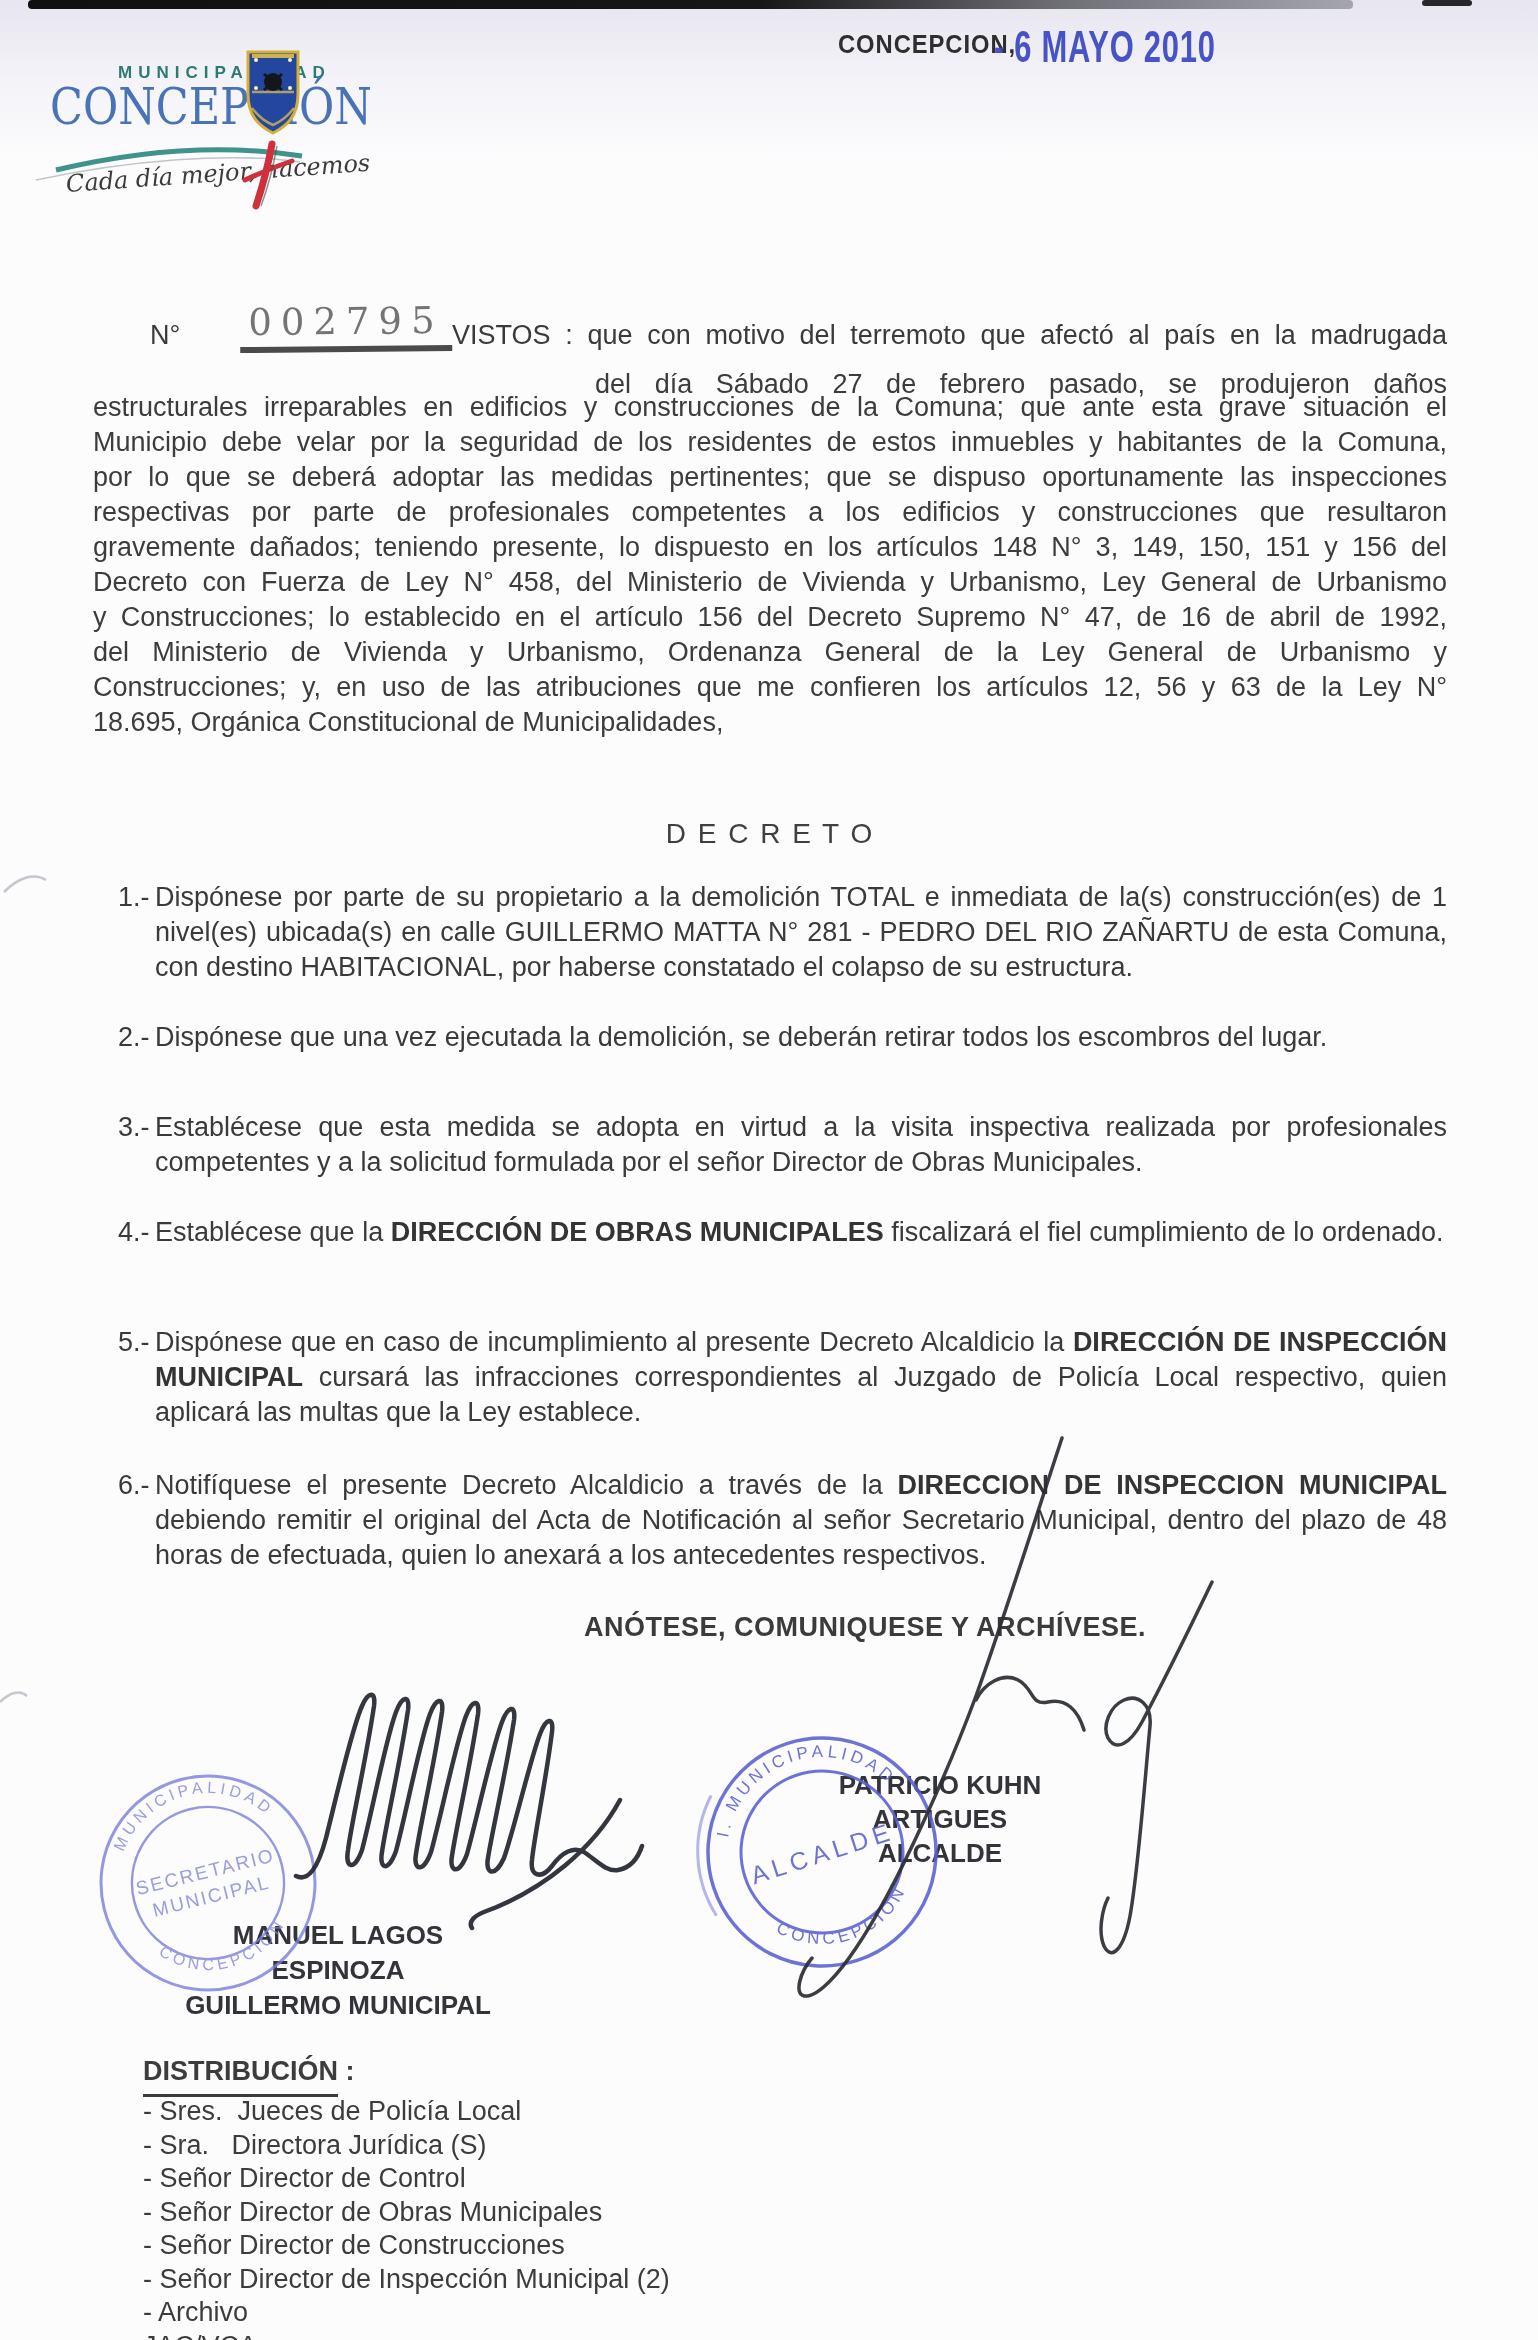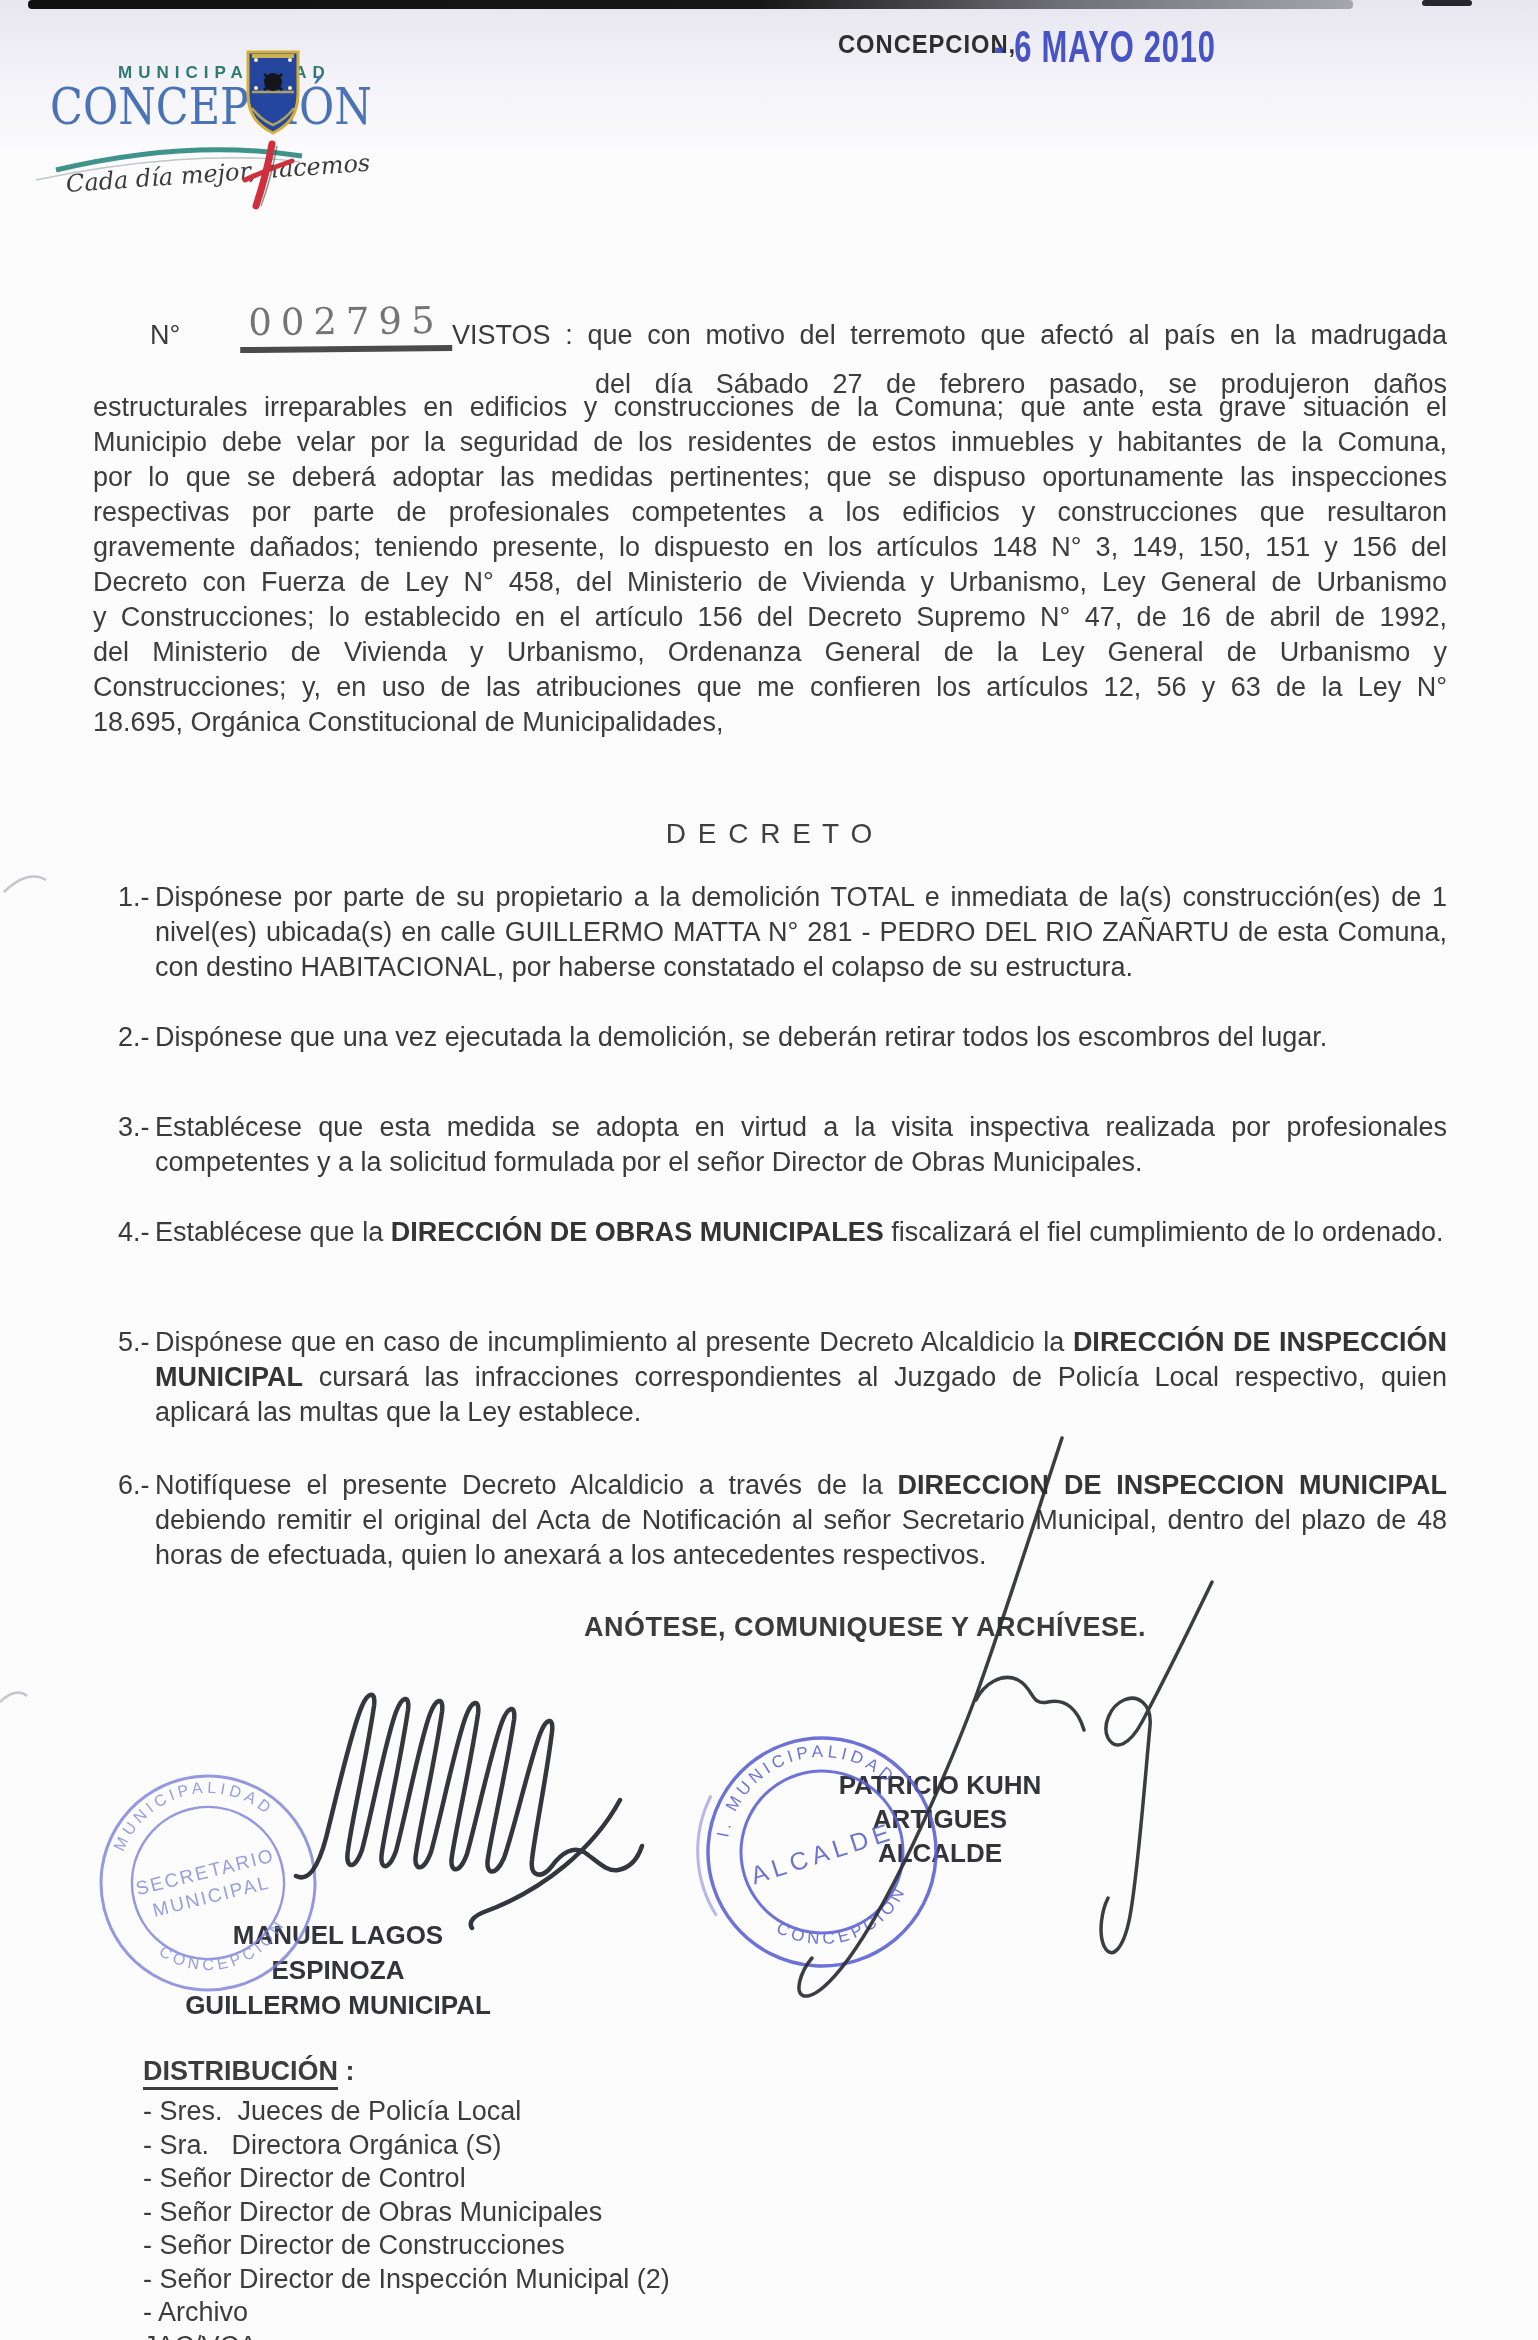--- a/index.html
+++ b/index.html
@@ -48,21 +48,21 @@
   .closing{position:absolute;left:190px;top:1612px;width:1350px;text-align:center;font-weight:bold;
         font-size:27px;letter-spacing:.5px;color:#3b3b3b;}
 
   .sig-left{position:absolute;left:163px;top:1918px;width:350px;text-align:center;font-weight:bold;
         font-size:26px;line-height:35px;color:#33343a;}
   .sig-right{position:absolute;left:770px;top:1768px;width:340px;text-align:center;font-weight:bold;
         font-size:26px;line-height:34px;color:#33343a;}
 
   .distribution{position:absolute;left:143px;top:2056px;font-size:27px;color:#3c3c3c;}
   .dist-heading{font-weight:bold;margin-bottom:8px;}
-  .dist-heading .u{border-bottom:3px solid #3c3c3c;padding-bottom:1px;}
+  .dist-heading .u{border-bottom:3px solid #3c3c3c;padding-bottom:8px;}
   .dist-items div{line-height:33.5px;white-space:pre;}
   .initials{line-height:33.5px;}
 
   .ink{position:absolute;left:0;top:0;width:1538px;height:2340px;pointer-events:none;}
 </style>
 </head>
 <body>
 
 <div class="page">
 
@@ -123,21 +123,21 @@
   </div>
   <div class="sig-right">
     <div>PATRICIO KUHN ARTIGUES</div>
     <div>ALCALDE</div>
   </div>
 
   <div class="distribution">
     <div class="dist-heading"><span class="u">DISTRIBUCIÓN</span><span> :</span></div>
     <div class="dist-items">
       <div>- Sres.  Jueces de Policía Local</div>
-      <div>- Sra.   Directora Orgánica (S)</div>
+      <div>- Sra.   Directora Jurídica (S)</div>
       <div>- Señor Director de Control</div>
       <div>- Señor Director de Obras Municipales</div>
       <div>- Señor Director de Construcciones</div>
       <div>- Señor Director de Inspección Municipal (2)</div>
       <div>- Archivo</div>
       <div class="initials">JAC/VCA</div>
     </div>
   </div>
 
   <svg class="ink" viewBox="0 0 1538 2340">

